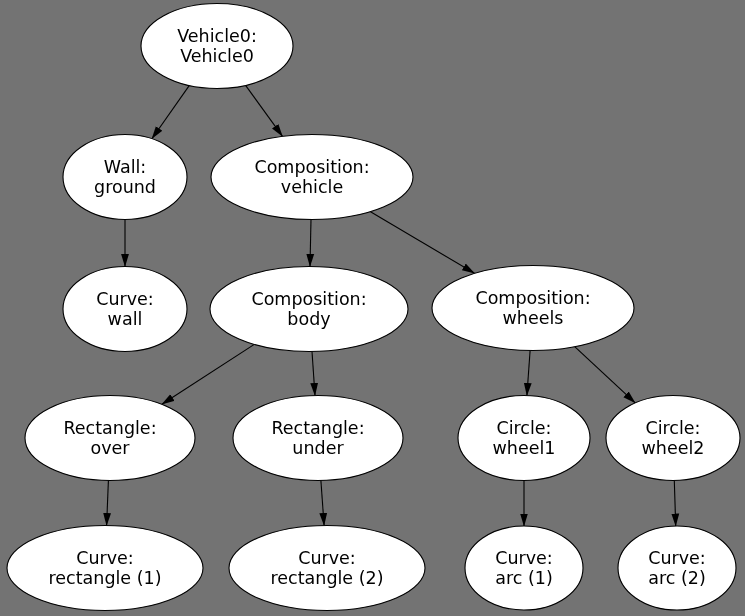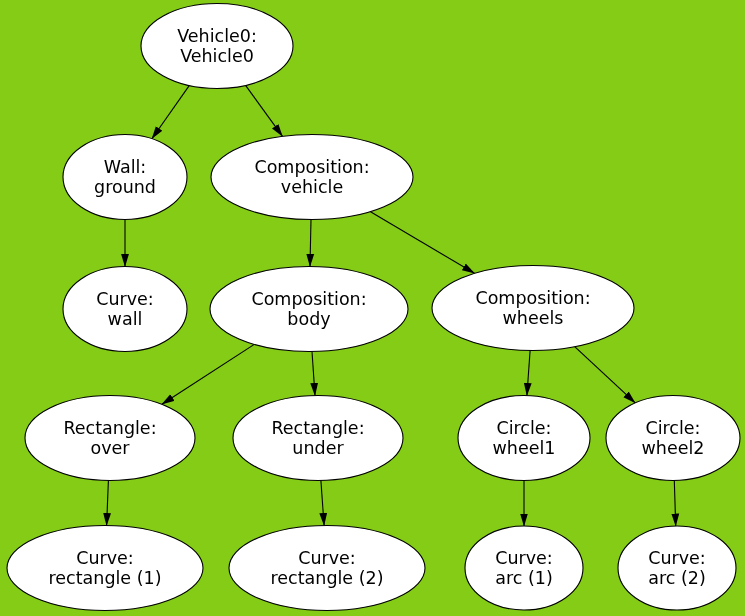--- a/index.html
+++ b/index.html
@@ -4,21 +4,21 @@
 <style>
   html, body {
     margin: 0;
     padding: 0;
     background: #ffffff;
   }
   #canvas {
     position: relative;
     width: 745px;
     height: 616px;
-    background: #84cc16;
+    background: #737373;
     overflow: hidden;
   }
   svg text {
     font-family: "DejaVu Sans", "Liberation Sans", sans-serif;
     font-size: 17.5px;
     fill: #000000;
   }
 </style>
 </head>
 <body>

